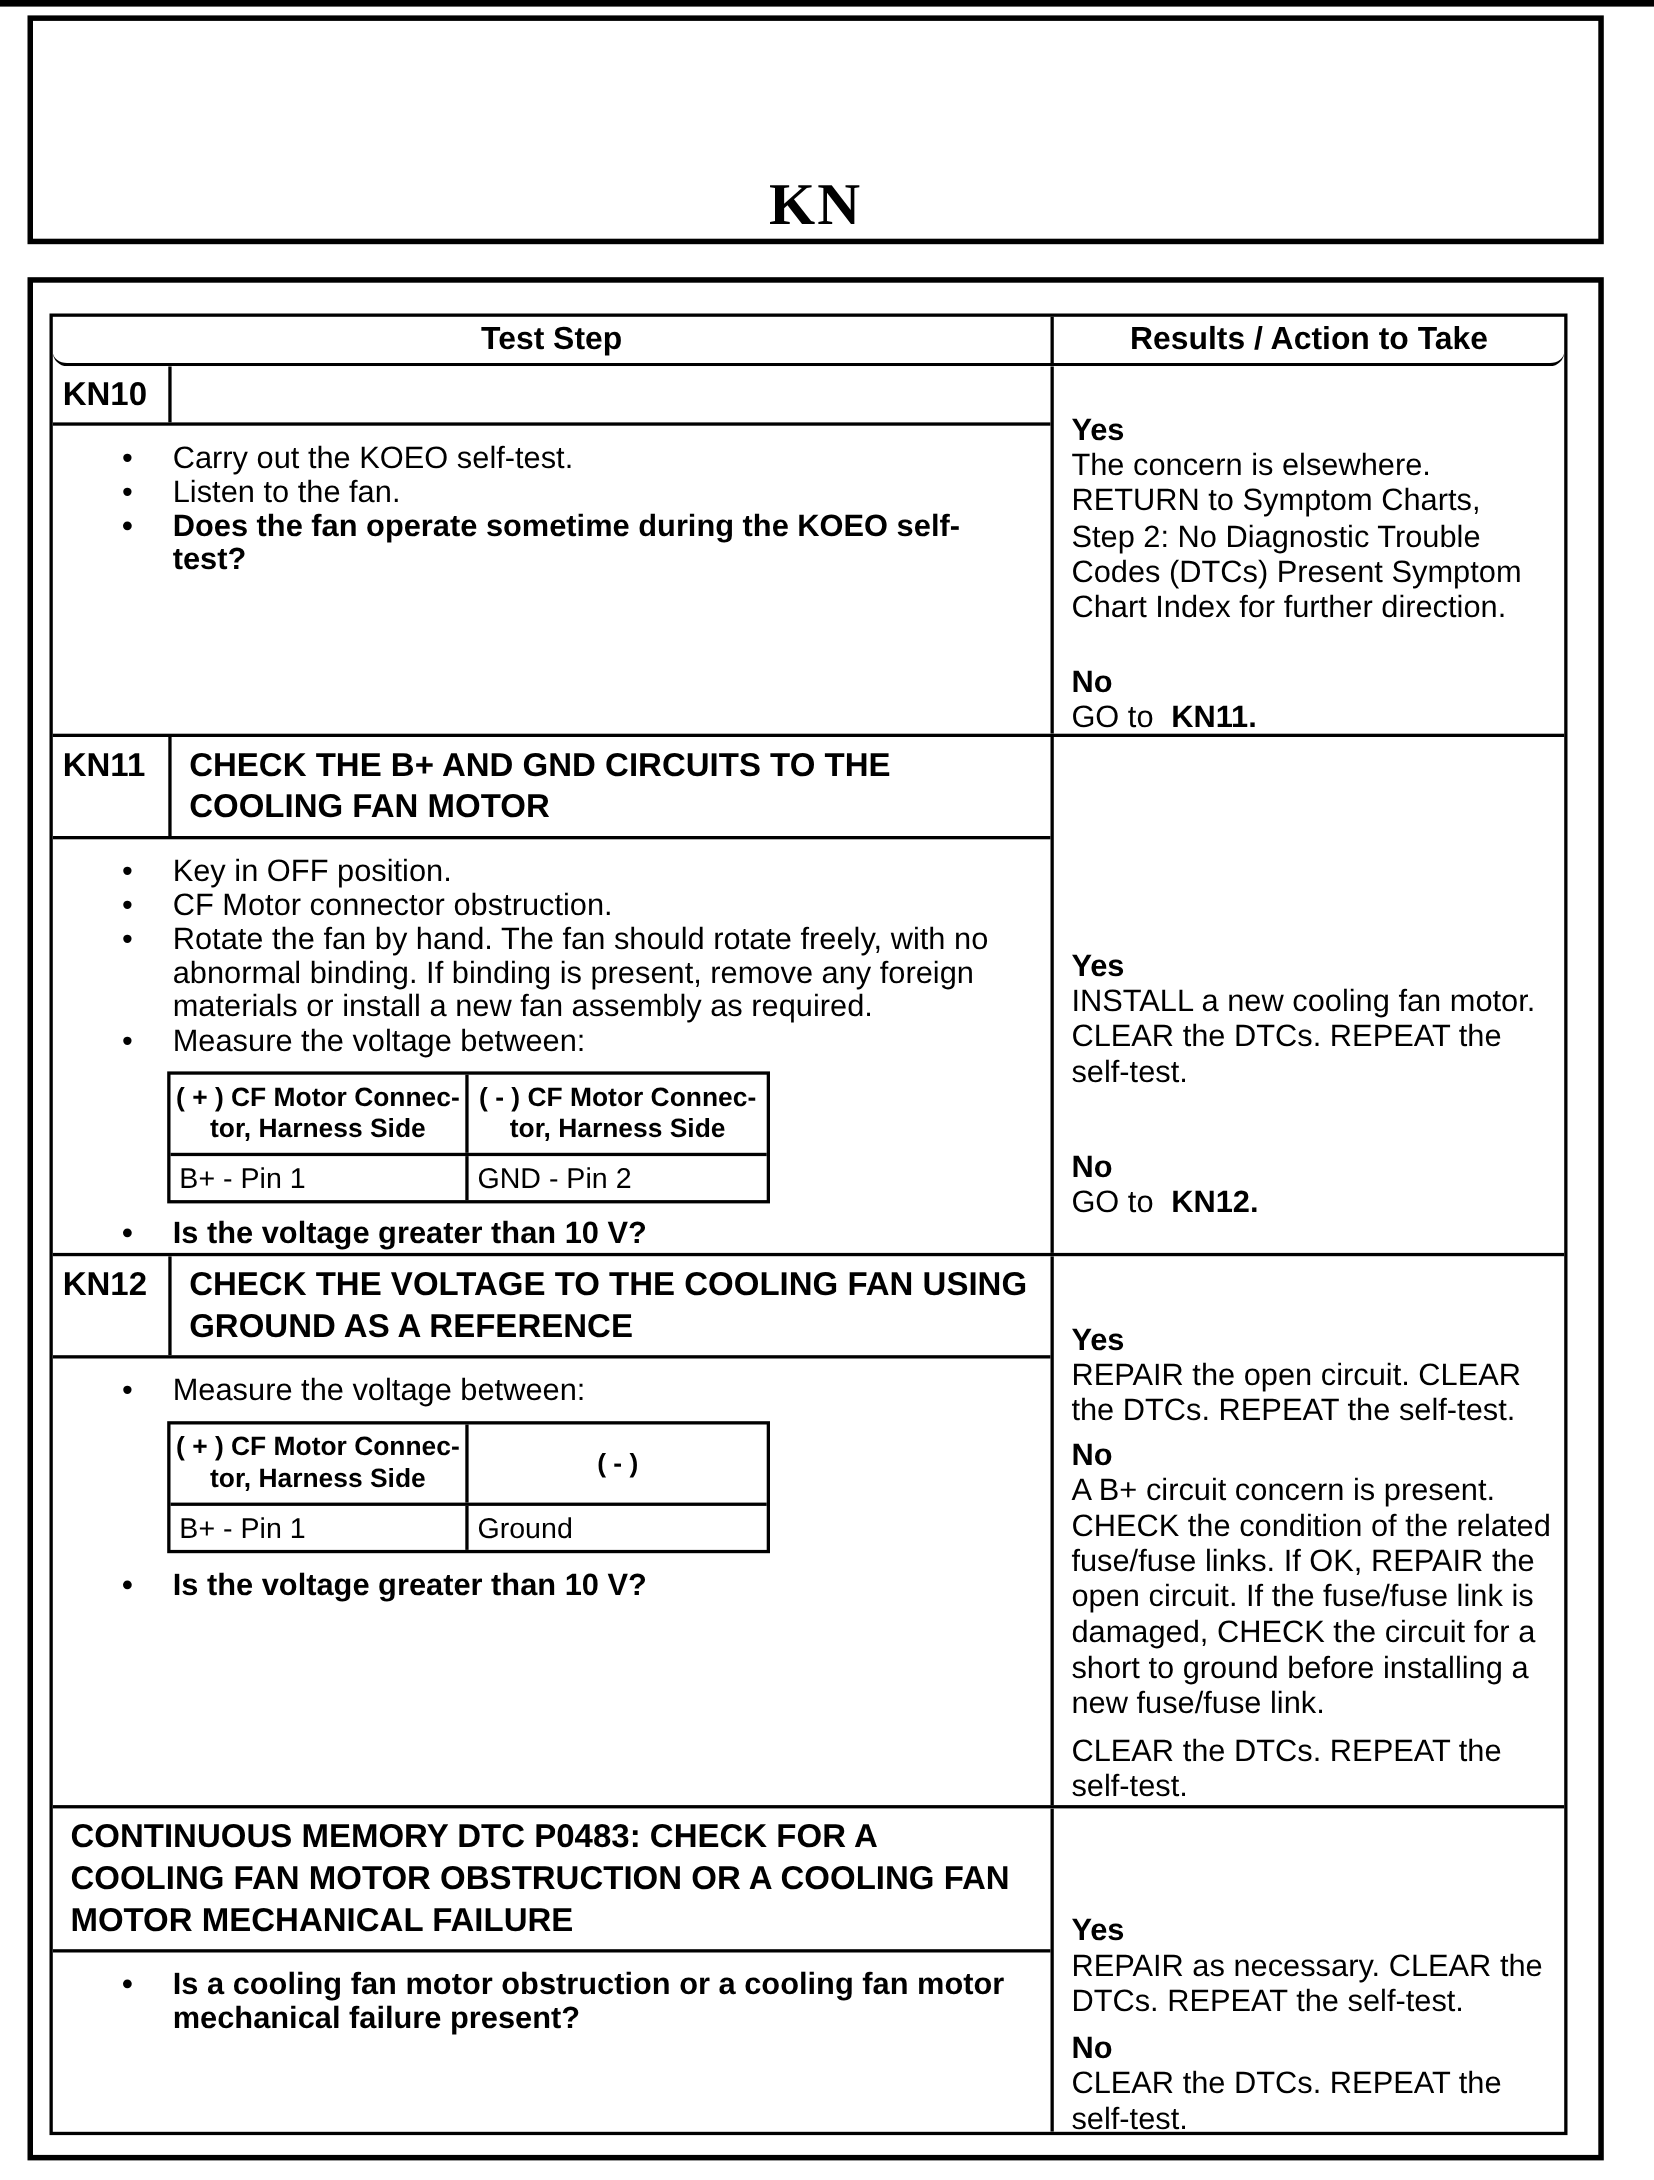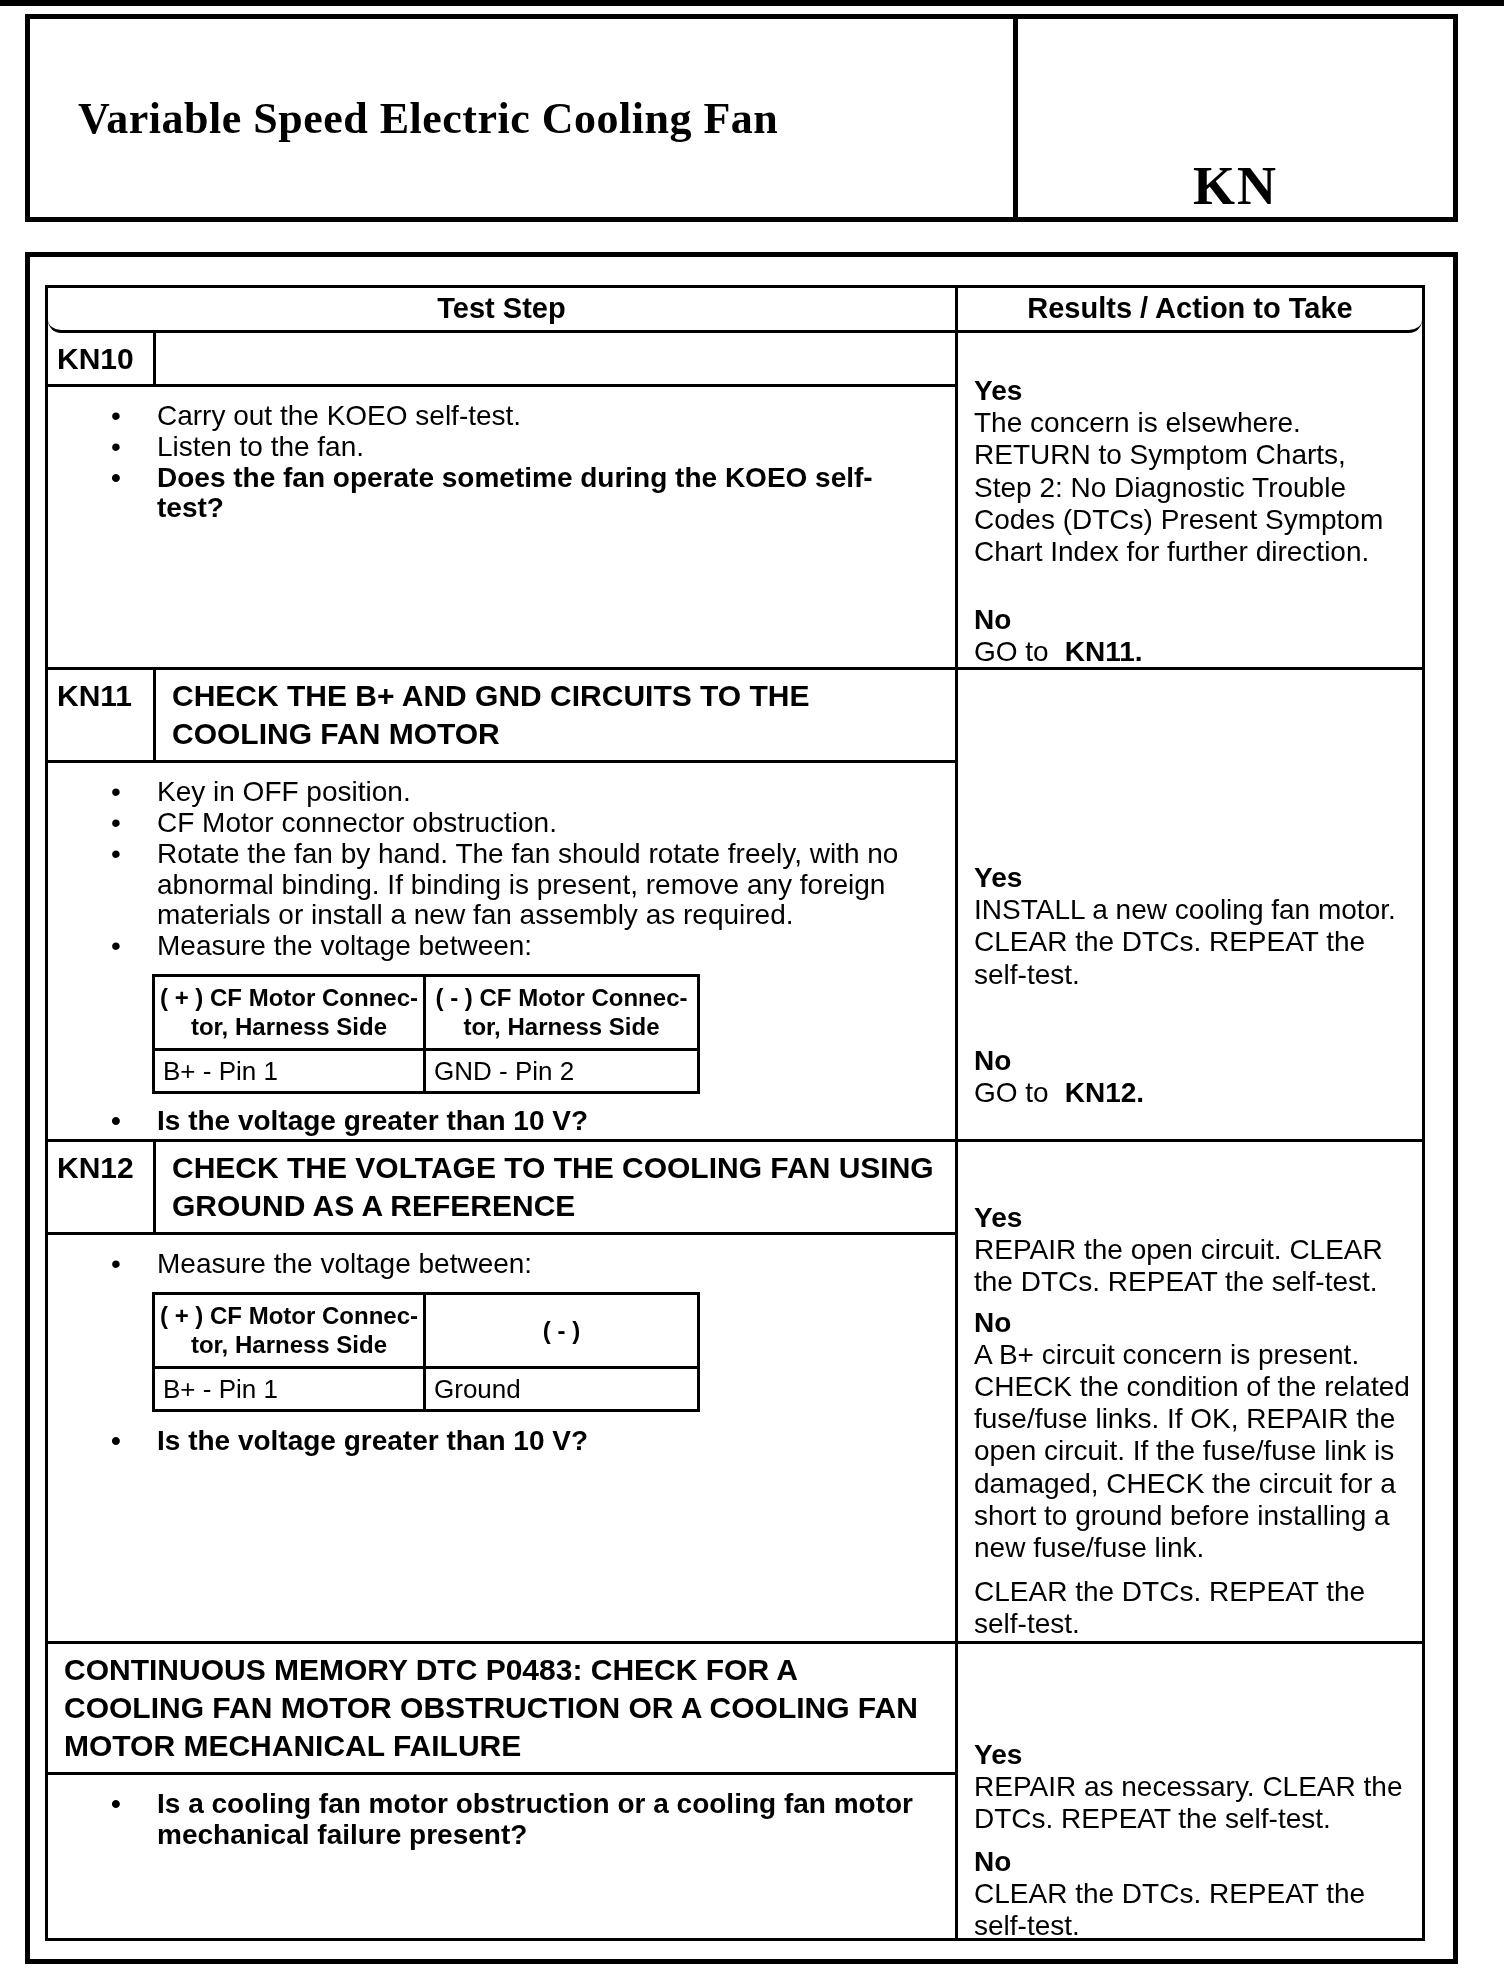--- a/index.html
+++ b/index.html
@@ -86,23 +86,20 @@
   .second-para { margin-top:12px; }
   .goto { font-weight:bold; margin-left:16px; }
 </style>
 </head>
 <body>
 
 <div class="page">
   <div class="scan-edge"></div>
 
   <div class="header-box">
-    <div class="header-title-cell">
-      <span class="header-title">Variable Speed Electric Cooling Fan</span>
-    </div>
     <div class="header-code-cell">
       <span class="header-code">KN</span>
     </div>
   </div>
 
   <div class="outer-box">
     <div class="diag-table">
 
       <div class="col-headers">
         <div class="ch-left">Test Step</div>

